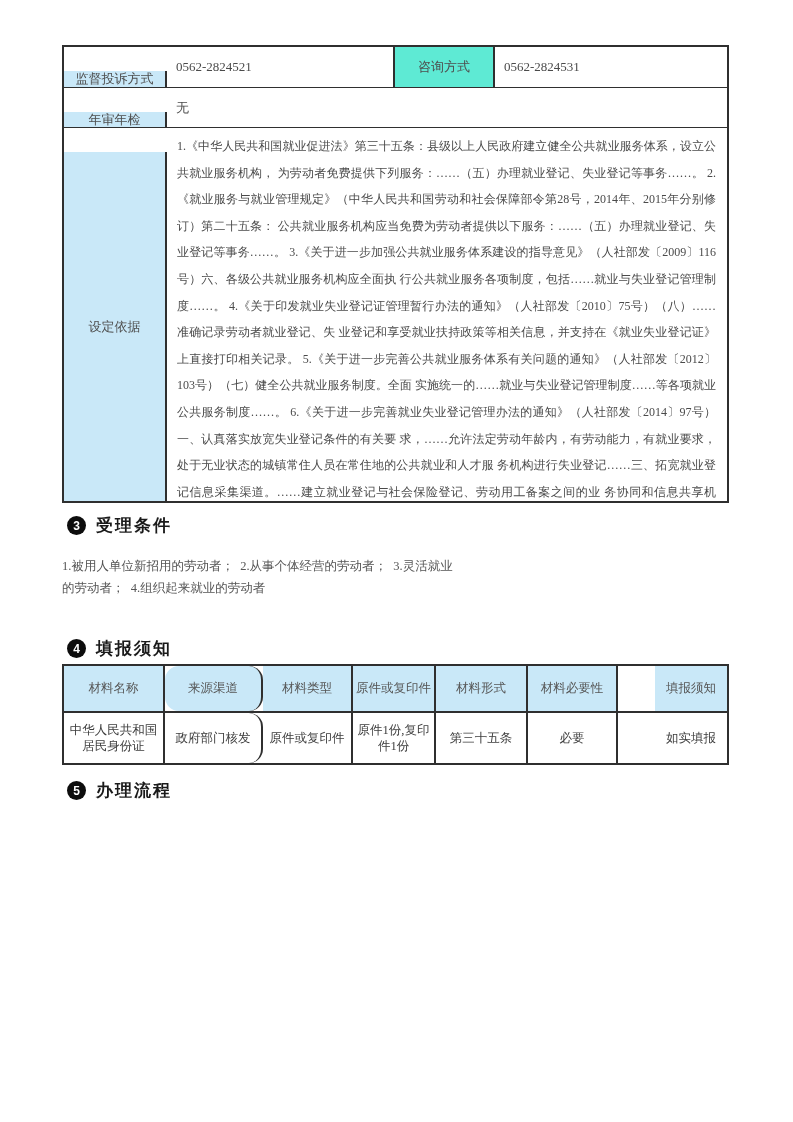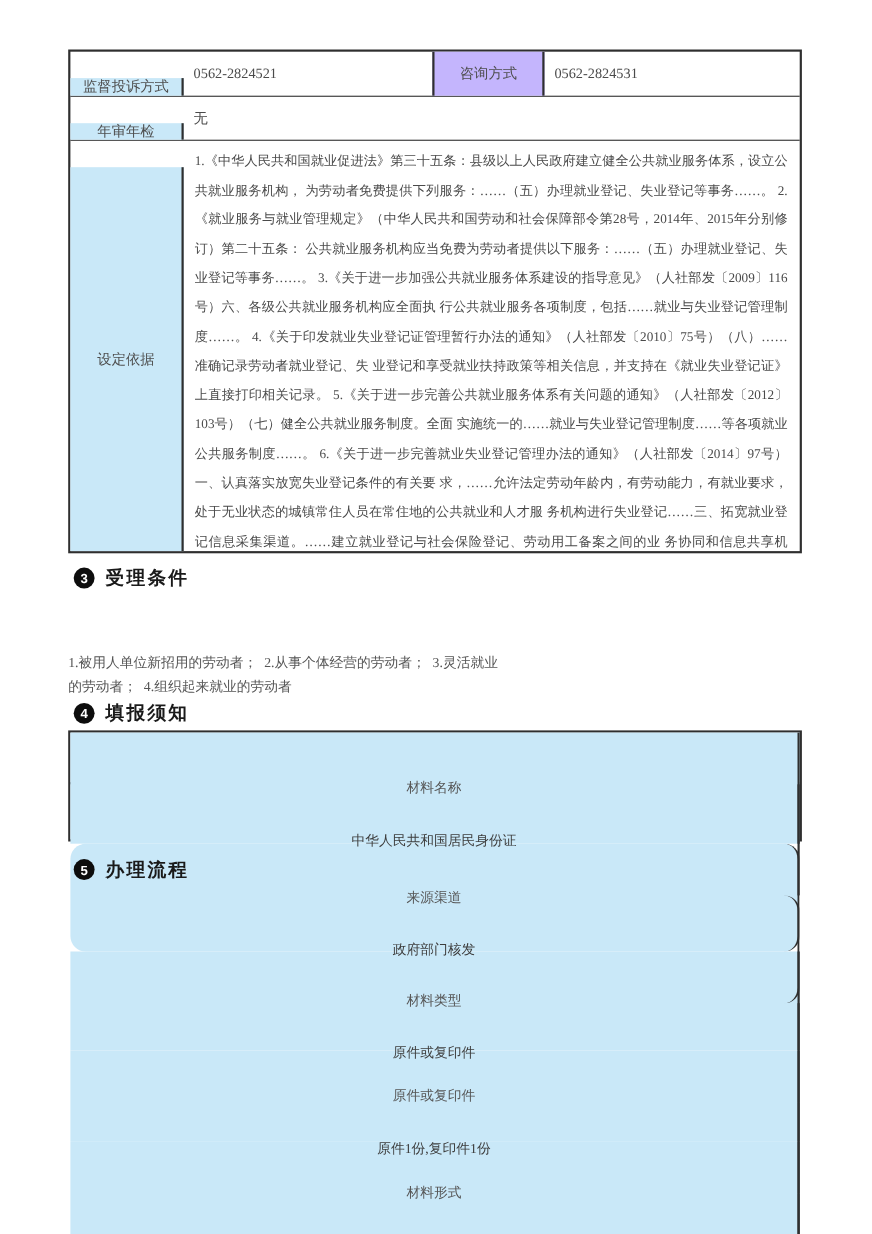--- a/index.html
+++ b/index.html
@@ -26,21 +26,21 @@
   .icell.label{
     background:#c9e8f8;
     justify-content:center;
     font-size:13px;color:#4e4e4e;
     flex:0 0 103px;
     border-right:2px solid #2f2f2f;
     text-align:center;
     margin-top:24px;
   }
   .icell.label2{
-    background:#c4b5fd;
+    background:#5eead4;
     justify-content:center;
     font-size:13px;color:#4e4e4e;
     flex:0 0 102px;
     border-left:2px solid #2f2f2f;
     border-right:2px solid #2f2f2f;
   }
   .icell.value{
     padding-left:9px;font-size:13px;color:#4a4a4a;flex:1 1 auto;
   }
   .icell.value.fixed{flex:0 0 226px;padding-left:9px;}
@@ -69,31 +69,31 @@
     display:flex;align-items:center;justify-content:center;
     font-size:12px;font-weight:bold;
     font-family:"Liberation Sans",sans-serif;
   }
   .section-title{
     font-size:17px;font-weight:bold;color:#1a1a1a;
     letter-spacing:2px;
   }
   
   .conditions-text{
-    position:absolute;left:62px;top:592px;width:620px;
+    position:absolute;left:62px;top:556px;width:620px;
     font-size:12.5px;line-height:21.5px;color:#555555;
     white-space:pre-wrap;
   }
   
   .mat-table{
     position:absolute;left:62px;top:664px;width:667px;
     border:2px solid #2f2f2f;
     box-sizing:border-box;
   }
-  .mtr{display:flex;box-sizing:border-box;flex-direction:column;}
+  .mtr{display:flex;box-sizing:border-box;}
   .mtr.head{height:47px;border-bottom:2px solid #2f2f2f;}
   .mtr.data{height:50px;}
   .mcell{
     box-sizing:border-box;
     display:flex;align-items:center;justify-content:center;
     text-align:center;
     padding:2px 3px;
     font-size:12.5px;
   }
   .mcell:not(:last-child){border-right:2px solid #2f2f2f;}

